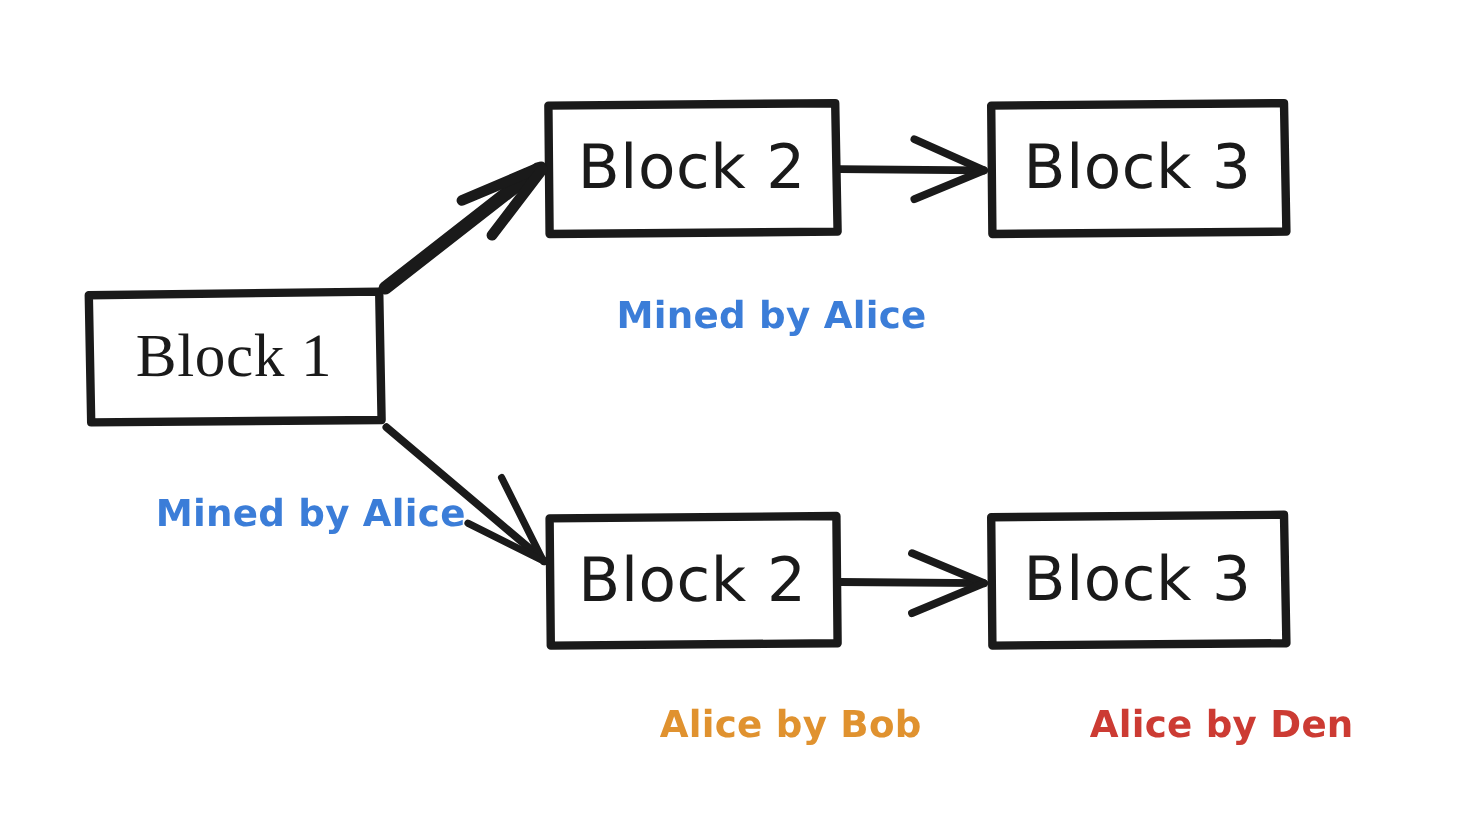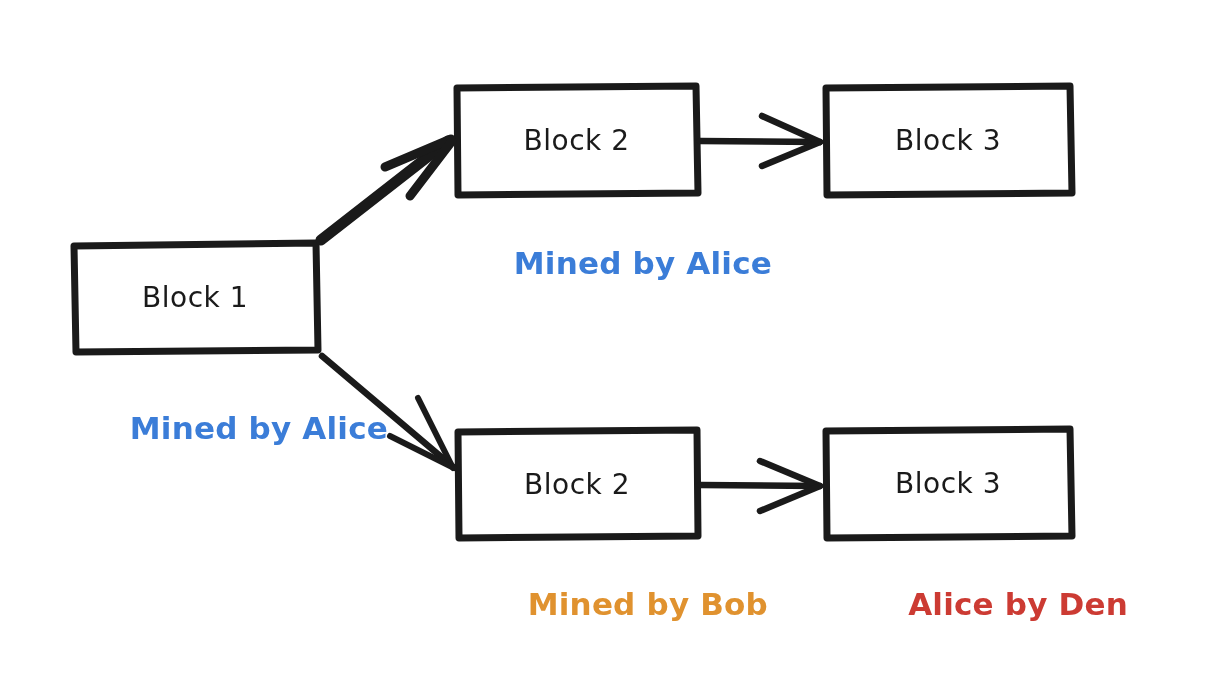--- a/index.html
+++ b/index.html
@@ -27,21 +27,21 @@
     width: 1218px;
     height: 698px;
   }
   .block-label {
     position: absolute;
     display: flex;
     align-items: center;
     justify-content: center;
     color: #1a1a1a;
     font-family: "DejaVu Sans", sans-serif;
-    font-size: 28px;
+    font-size: 51px;
     font-weight: 400;
     letter-spacing: 0.5px;
     white-space: nowrap;
     pointer-events: none;
   }
   .miner-label {
     position: absolute;
     font-family: "DejaVu Sans", sans-serif;
     font-size: 31px;
     font-weight: 600;
@@ -96,32 +96,32 @@
     </g>
 
     <g>
       <path d="M 700,485 L 818,486" fill="none" stroke="#1a1a1a" stroke-width="6.5" stroke-linecap="round"></path>
       <path d="M 760,461 L 820,486" fill="none" stroke="#1a1a1a" stroke-width="6.5" stroke-linecap="round"></path>
       <path d="M 760,511 L 820,486" fill="none" stroke="#1a1a1a" stroke-width="6.5" stroke-linecap="round"></path>
     </g>
 
   </svg>
 
-  <div class="block-label" style="left:72px; top:242px; width:246px; height:110px;">Block 1</div>
+  <div class="block-label" style="left:72px; top:242px; width:246px; height:110px;font-family:Liberation Serif, serif;">Block 1</div>
 
   <div class="block-label" style="left:455px; top:85px; width:243px; height:110px;">Block 2</div>
 
   <div class="block-label" style="left:824px; top:85px; width:248px; height:110px;">Block 3</div>
 
   <div class="block-label" style="left:456px; top:430px; width:242px; height:108px;">Block 2</div>
 
   <div class="block-label" style="left:824px; top:428px; width:248px; height:110px;">Block 3</div>
 
   <div class="miner-label" style="left:0px; top:410px; width:388px; color:#3b7dd8;">Mined by Alice</div>
 
   <div class="miner-label" style="left:384px; top:245px; width:388px; color:#3b7dd8;">Mined by Alice</div>
 
 
-  <div class="miner-label" style="left:380px; top:586px; width:388px; color:#e0922f;">Mined by Bob</div>
+  <div class="miner-label" style="left:380px; top:586px; width:388px; color:#e0922f;">Alice by Bob</div>
 
   <div class="miner-label" style="left:740px; top:586px; width:388px; color:#cc3b33;">Alice by Den</div>
 
 </div>
 
 </body></html>

